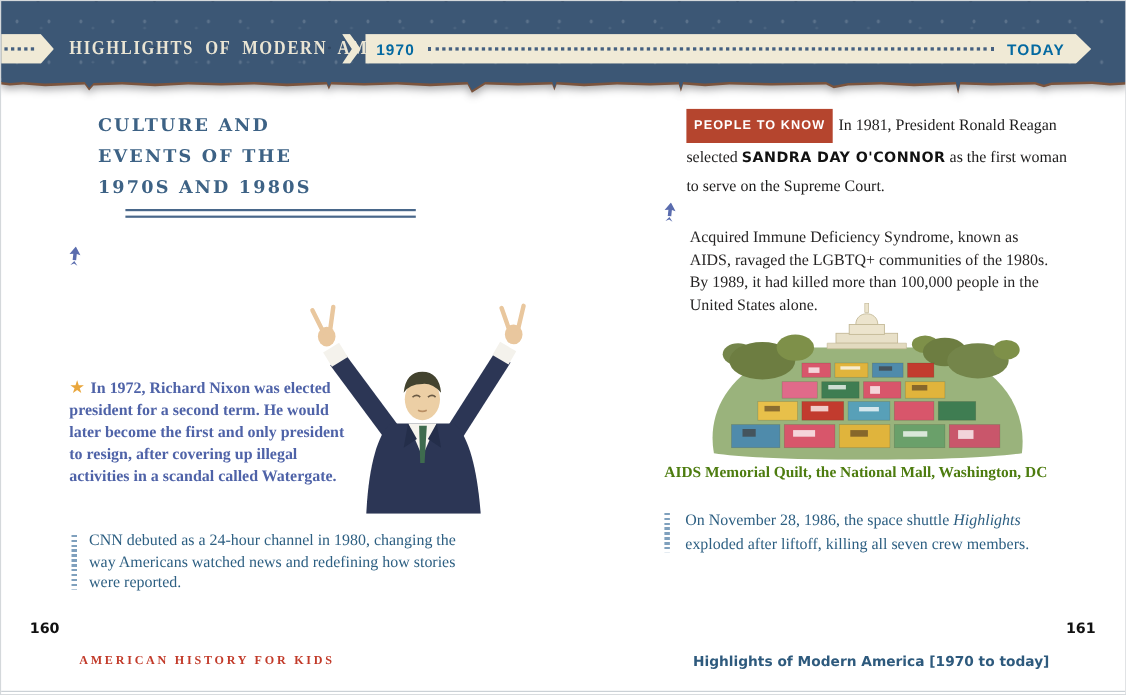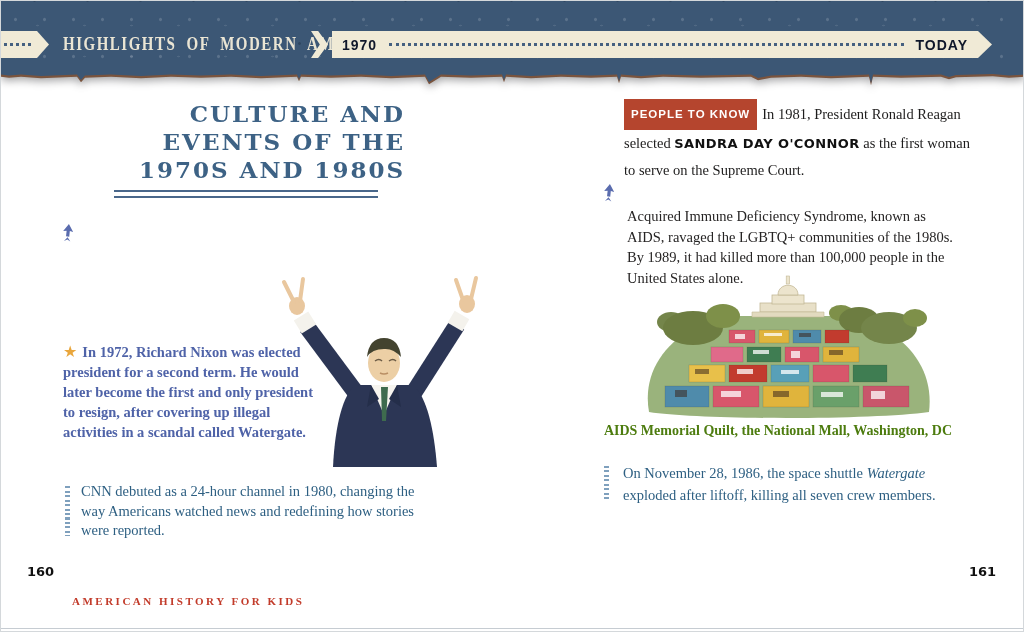--- a/index.html
+++ b/index.html
@@ -32,27 +32,27 @@
   .banner-title { position:absolute; top:30px; left:62px; height:27px; line-height:27px;
     color:#eae5d4; font-family:"Liberation Serif",serif; font-weight:bold;
     font-size:15px; letter-spacing:1.5px; word-spacing:5px;
     transform:scaleY(1.2); transform-origin:left center; white-space:nowrap; }
   .chev { position:absolute; top:30px; left:310px; width:17px; height:27px; background:#f0ead6;
     clip-path:polygon(0 0,42% 0,100% 50%,42% 100%,0 100%,52% 50%); }
   .ribbon { position:absolute; top:30px; left:331px; width:660px; height:27px;
     background:#f0ead6; clip-path:polygon(0 0,646px 0,100% 50%,646px 100%,0 100%);
     display:flex; align-items:center; padding:0 24px 0 10px; }
   .ribbon-label { font-family:"Liberation Sans",sans-serif; font-weight:bold;
-    font-size:14px; color:#0f172a; letter-spacing:1px; }
+    font-size:14px; color:#0369a1; letter-spacing:1px; }
   .ribbon .dotline { flex:1; border-top:3px dotted #456080; margin:0 12px; }
 
   
-  .chapter-title { position:absolute; left:88px; top:99px; width:316px; text-align:right;
+  .chapter-title { position:absolute; left:88px; top:99px; width:316px; text-align:left;
     color:#3d6285; font-family:"DejaVu Serif",serif; font-weight:bold;
-    font-size:23px; line-height:28px; letter-spacing:2px; }
+    font-size:16px; line-height:28px; letter-spacing:2px; }
   .title-rule { position:absolute; left:113px; top:189px; width:264px; height:8px;
     border-top:2px solid #49678a; border-bottom:2px solid #49678a; }
 
   .block { position:absolute; display:flex; align-items:flex-start; }
   .body-text { font-size:14.5px; line-height:19.5px; color:#262424;margin-top:24px; }
 
   .vietnam { left:60px; top:221px; width:378px; }
   .bullet-icon { flex:0 0 14px; margin-top:2px; transform:rotate(6deg); }
   .vietnam .body-text { width:364px; margin-left:11px; }
   .wrap-spacer { float:right; width:145px; height:60px; margin-top:39px; }
@@ -251,22 +251,23 @@
         <rect x="132" y="121" width="16" height="6"></rect>
       <rect x="34" y="120" width="12" height="7"></rect>
     </g>
   </svg>
 
   <div class="quilt-caption">AIDS Memorial Quilt, the National Mall, Washington, DC</div>
 
   <div class="block challenger">
     <div class="ticker"></div>
     <div class="note-text">
-      <span>On November 28, 1986, the space shuttle </span><i>Watergate</i><span> exploded after liftoff, killing all seven crew members.</span>
+      <span>On November 28, 1986, the space shuttle </span><i>Highlights</i><span> exploded after liftoff, killing all seven crew members.</span>
     </div>
   </div>
 
   <div class="pagenum pn-left">160</div>
   <div class="footer-left">AMERICAN HISTORY FOR KIDS</div>
+  <div class="footer-right">Highlights of Modern America [1970 to today]</div>
   <div class="pagenum pn-right">161</div>
   <div class="bottom-edge"></div>
 
 </div>
 
 </body></html>

